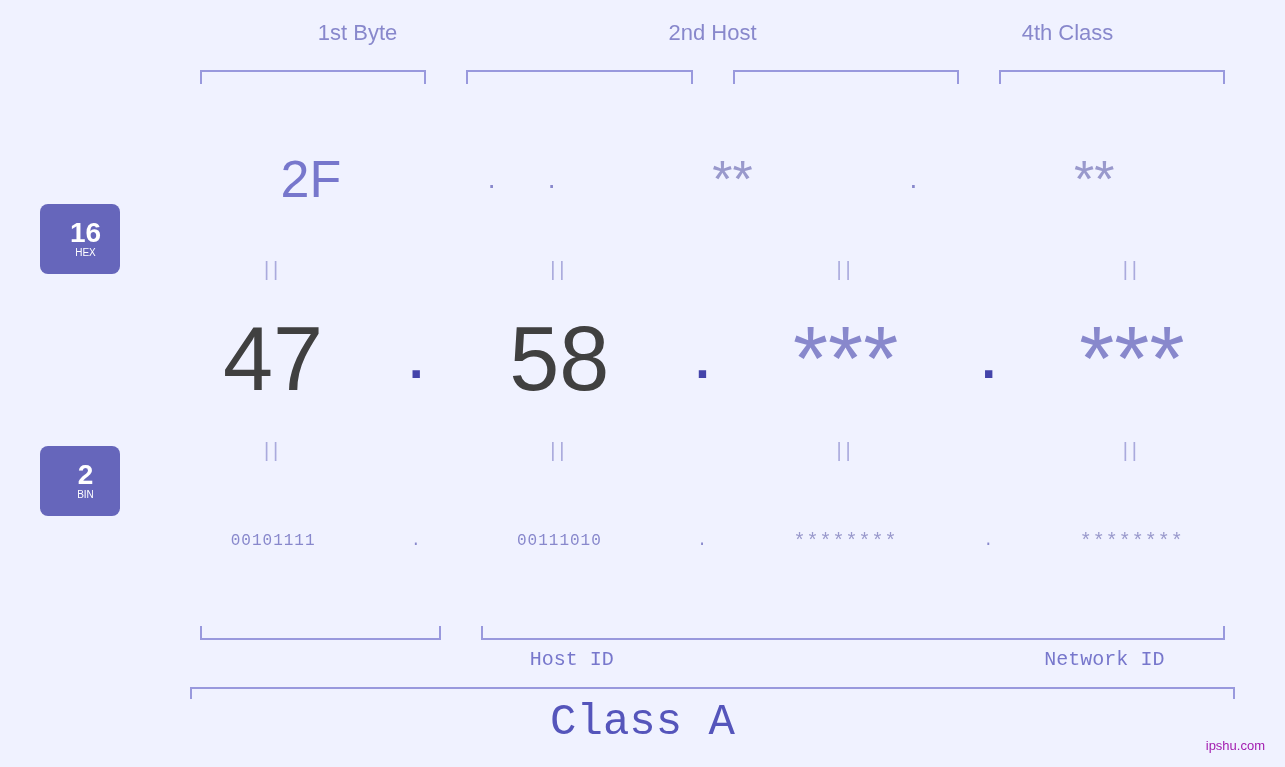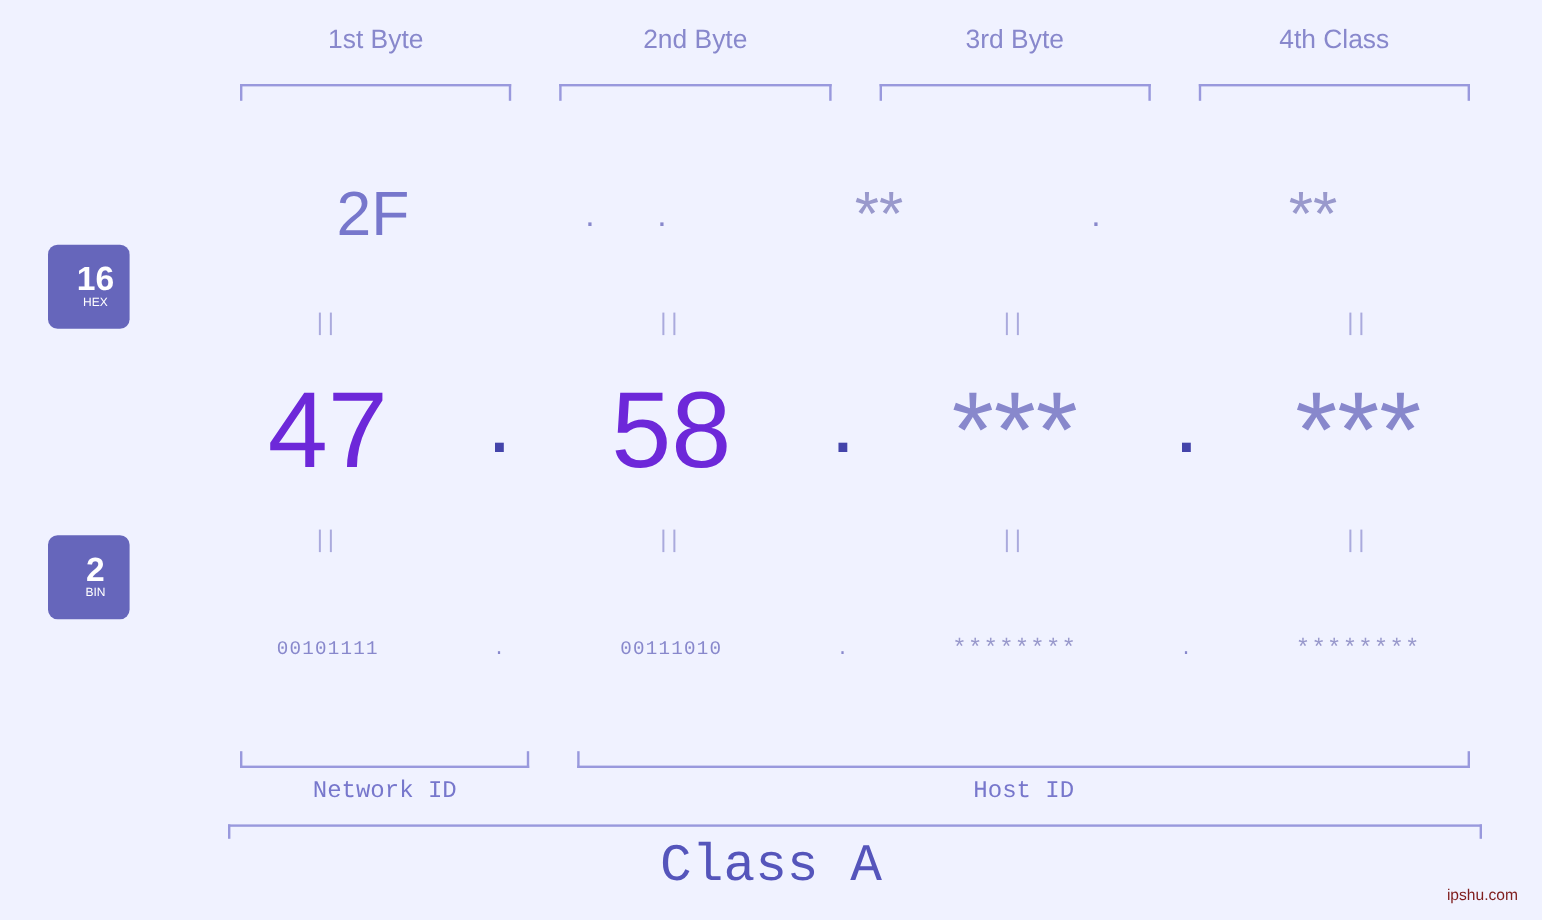--- a/index.html
+++ b/index.html
@@ -98,21 +98,21 @@
       flex-direction: column;
       justify-content: space-around;
       width: 120px;
       padding-right: 20px;
       flex-shrink: 0;
       padding-top: 10px;
       padding-bottom: 10px;
     }
 
     .base-badge {
-      width: 68px;
+      width: 80px;
       height: 70px;
       background: #6666bb;
       border-radius: 8px;
       display: flex;
       flex-direction: column;
       align-items: center;
       justify-content: center;
       color: white;
       padding-left: 11px;
     }
@@ -170,21 +170,21 @@
 
     .hex-dot {
       font-size: 28px;
       color: #8888cc;
       font-family: Arial, sans-serif;
     }
 
     
     .dec-value {
       font-size: 90px;
-      color: #6d28d9;
+      color: #404040;
       font-family: Arial, sans-serif;
       font-weight: 300;
     }
 
     .dec-dot {
       font-size: 52px;
       color: #4444aa;
       font-family: Arial, sans-serif;
       font-weight: bold;
     }
@@ -305,21 +305,21 @@
       font-family: 'Courier New', monospace;
       margin-top: 8px;
     }
 
     
     .watermark {
       position: absolute;
       bottom: 14px;
       right: 20px;
       font-size: 13px;
-      color: #7f1d1d;
+      color: #a21caf;
       font-family: Arial, sans-serif;
     }
 
     
     .masked {
       color: #9999cc;
       font-size: 52px;
       font-family: Arial, sans-serif;
       font-weight: 300;
     }
@@ -338,22 +338,21 @@
       letter-spacing: 1px;
     }
   </style>
 </head>
 <body>
 
 <div class="container">
 
   <div class="byte-header-row">
     <div class="byte-header">1st Byte</div>
-    <div class="byte-header">2nd Byte</div>
-    <div class="byte-header">3rd Byte</div>
+    <div class="byte-header">2nd Host</div>
     <div class="byte-header">4th Class</div>
   </div>
 
   <div class="bracket-top-row">
     <div class="bracket-top">
       <div class="bracket-top-line"></div>
       <div class="bracket-top-left"></div>
       <div class="bracket-top-right"></div>
     </div>
     <div class="bracket-top">
@@ -489,22 +488,22 @@
         <div class="bracket-bottom-right"></div>
       </div>
 
       <div style="flex: 1; height: 18px; position: relative; margin: 0 10px;">
         <div class="bracket-bottom-line"></div>
         <div class="bracket-bottom-left"></div>
         <div class="bracket-bottom-right"></div>
       </div>
     </div>
     <div class="id-labels-row">
+      <div style="flex: 1; text-align: center; font-size: 20px; color: #7777cc; font-family: 'Courier New', monospace; margin: 0 10px;">Host ID</div>
       <div style="width: calc(25% - 5px); text-align: center; font-size: 20px; color: #7777cc; font-family: 'Courier New', monospace; margin: 0 10px;">Network ID</div>
-      <div style="flex: 1; text-align: center; font-size: 20px; color: #7777cc; font-family: 'Courier New', monospace; margin: 0 10px;">Host ID</div>
     </div>
   </div>
 
   <div class="big-bottom-bracket-row">
     <div class="big-bracket-line">
       <div class="big-bracket-left"></div>
       <div class="big-bracket-right"></div>
     </div>
   </div>
 

